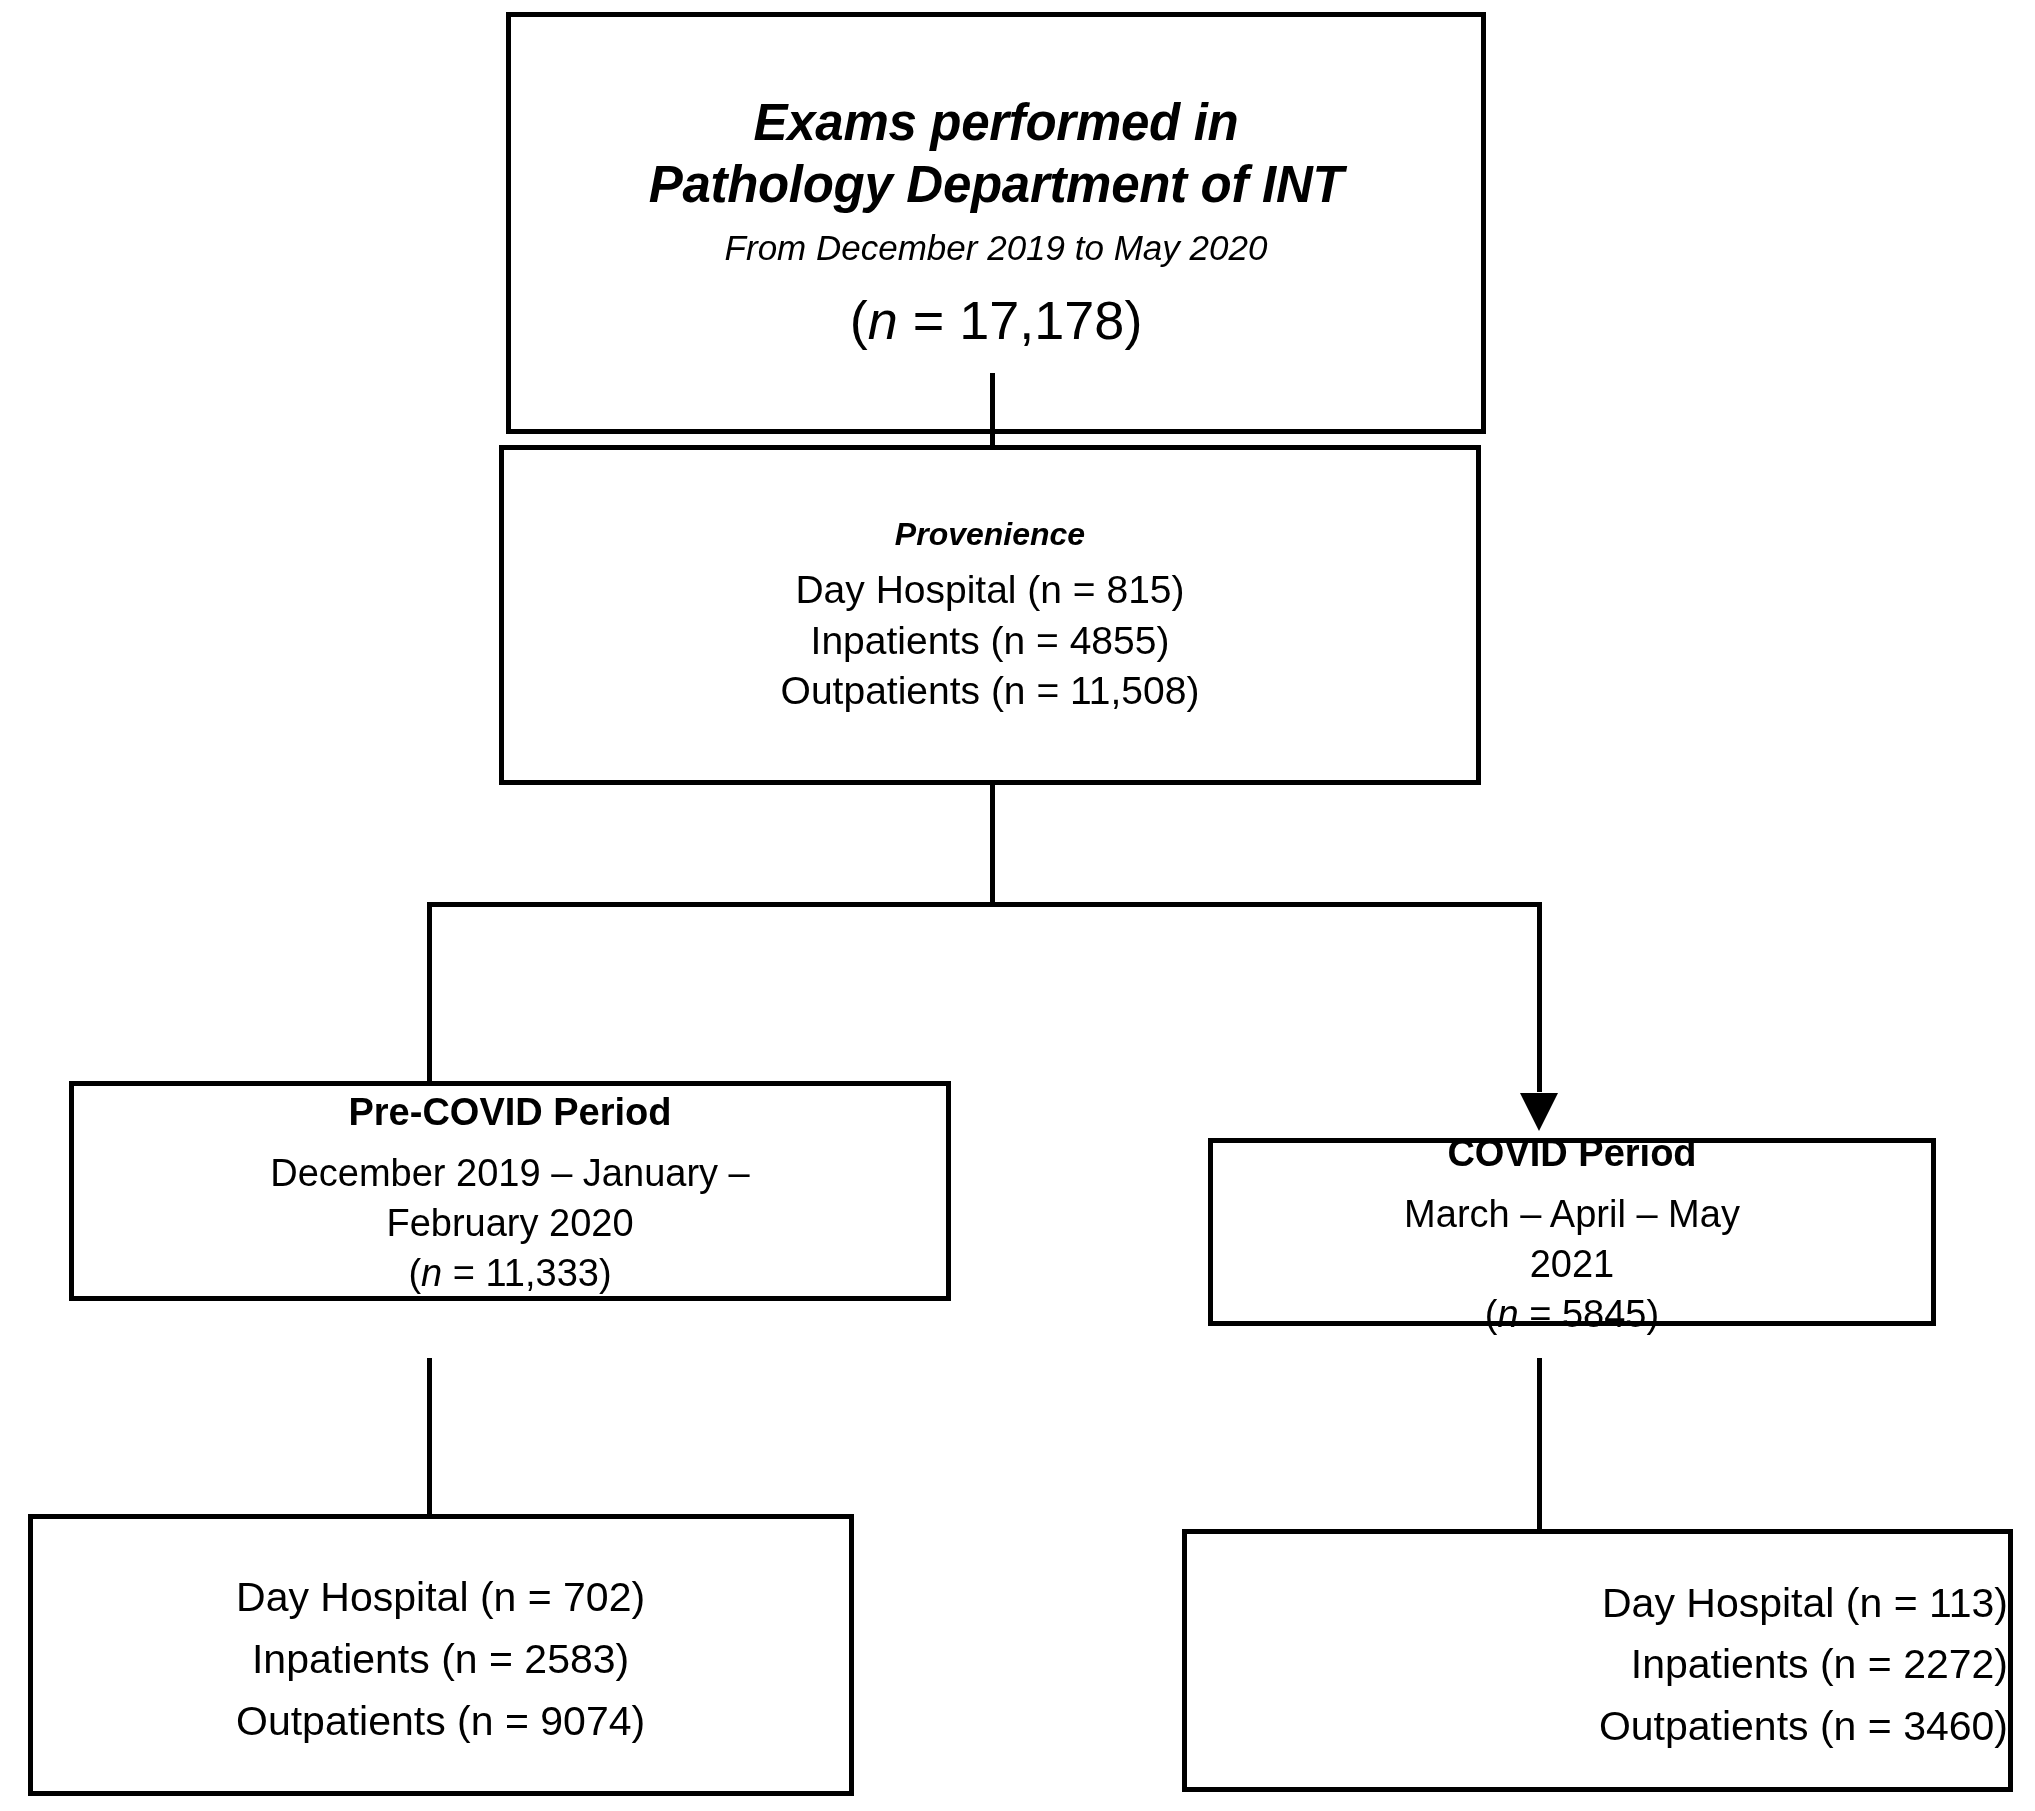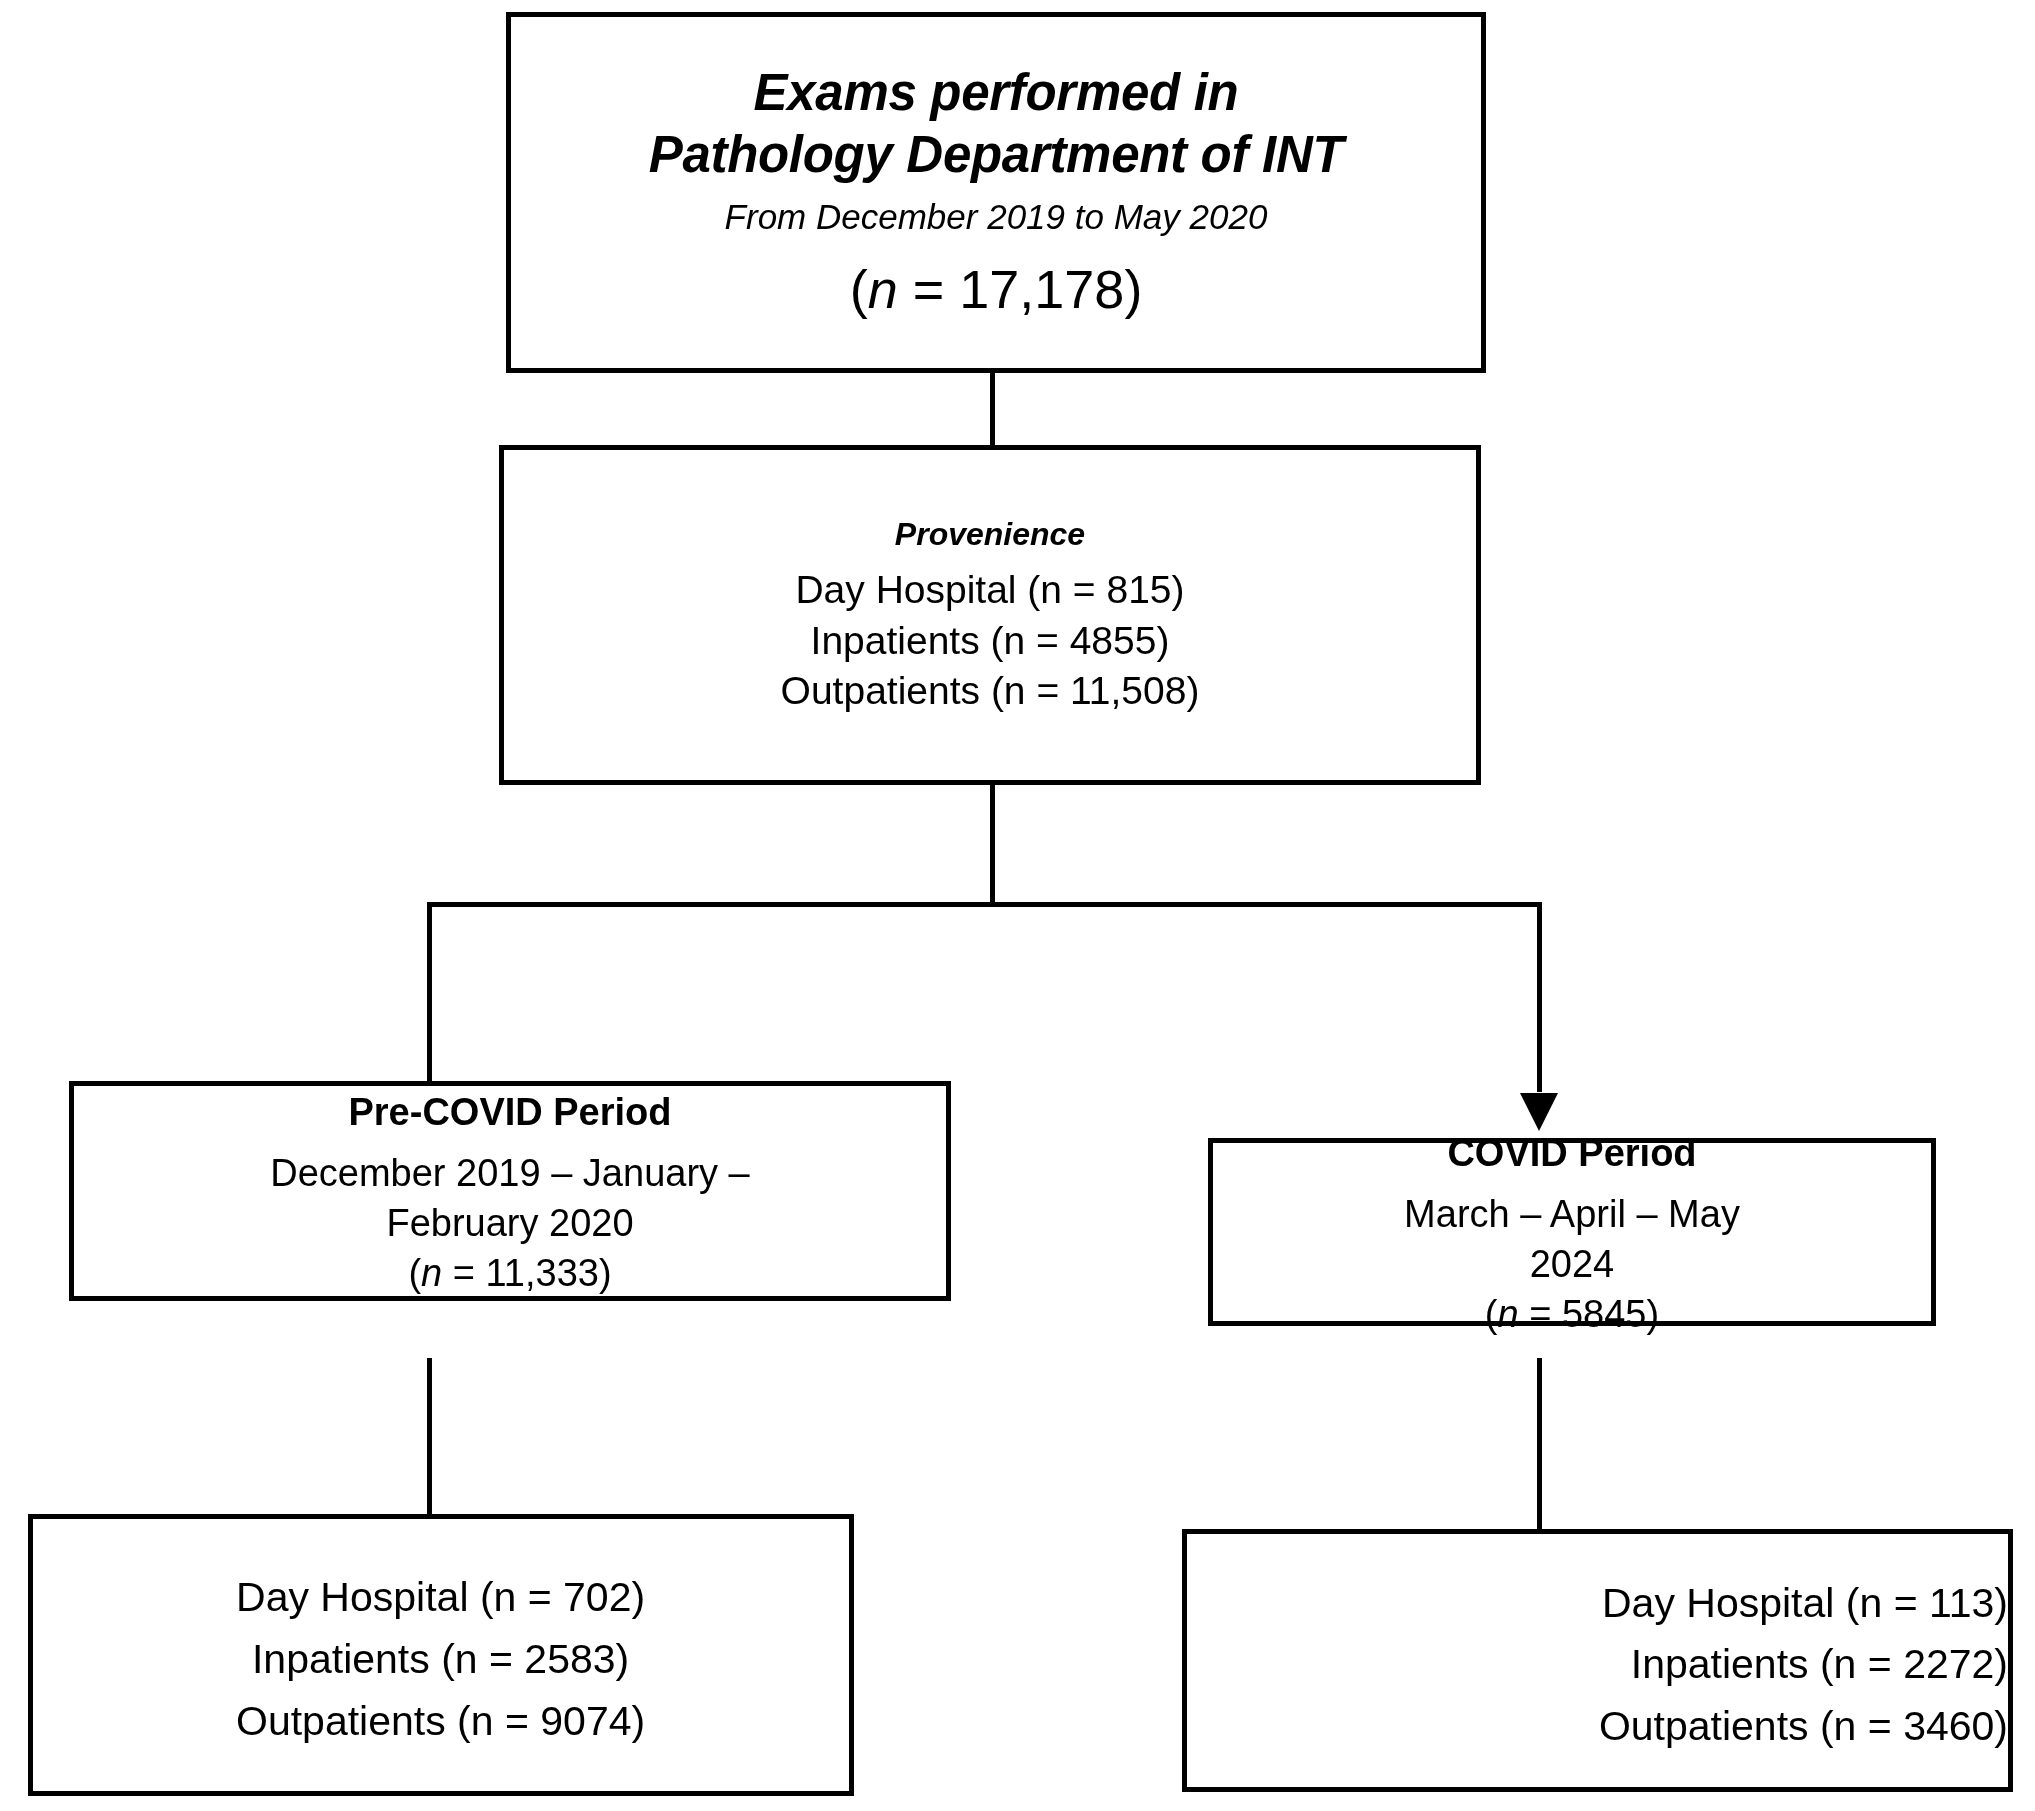--- a/index.html
+++ b/index.html
@@ -31,21 +31,21 @@
   }
   .ln {
     display: block;
     white-space: nowrap;
     line-height: 1.22;
   }
 
   
   #node-root {
     left: 506px; top: 11.8px;
-    width: 980px; height: 361px;
+    width: 980px; height: 422px;
   }
   #node-root .title {
     font-weight: bold;
     font-style: italic;
     font-size: 51px;
     letter-spacing: -0.3px;
   }
   #node-root .sub {
     font-style: italic;
     font-size: 35px;
@@ -162,21 +162,21 @@
   <div class="node period" id="node-precovid">
     <span class="ln title">Pre-COVID Period</span>
     <span class="ln">December 2019 – January  –</span>
     <span class="ln">February 2020</span>
     <span class="ln"><span>(</span><span class="italic-n">n</span><span> = 11,333)</span></span>
   </div>
 
   <div class="node period" id="node-covid">
     <span class="ln title">COVID Period</span>
     <span class="ln">March – April – May</span>
-    <span class="ln">2024</span>
+    <span class="ln">2021</span>
     <span class="ln"><span>(</span><span class="italic-n">n</span><span> = 5845)</span></span>
   </div>
 
   <div class="conn v" id="conn-pre-leaf"></div>
   <div class="conn v" id="conn-cov-leaf"></div>
 
   <div class="node leaf" id="node-precovid-detail">
     <span class="ln row">Day Hospital  (n = 702)</span>
     <span class="ln row">Inpatients (n = 2583)</span>
     <span class="ln row">Outpatients (n = 9074)</span>

